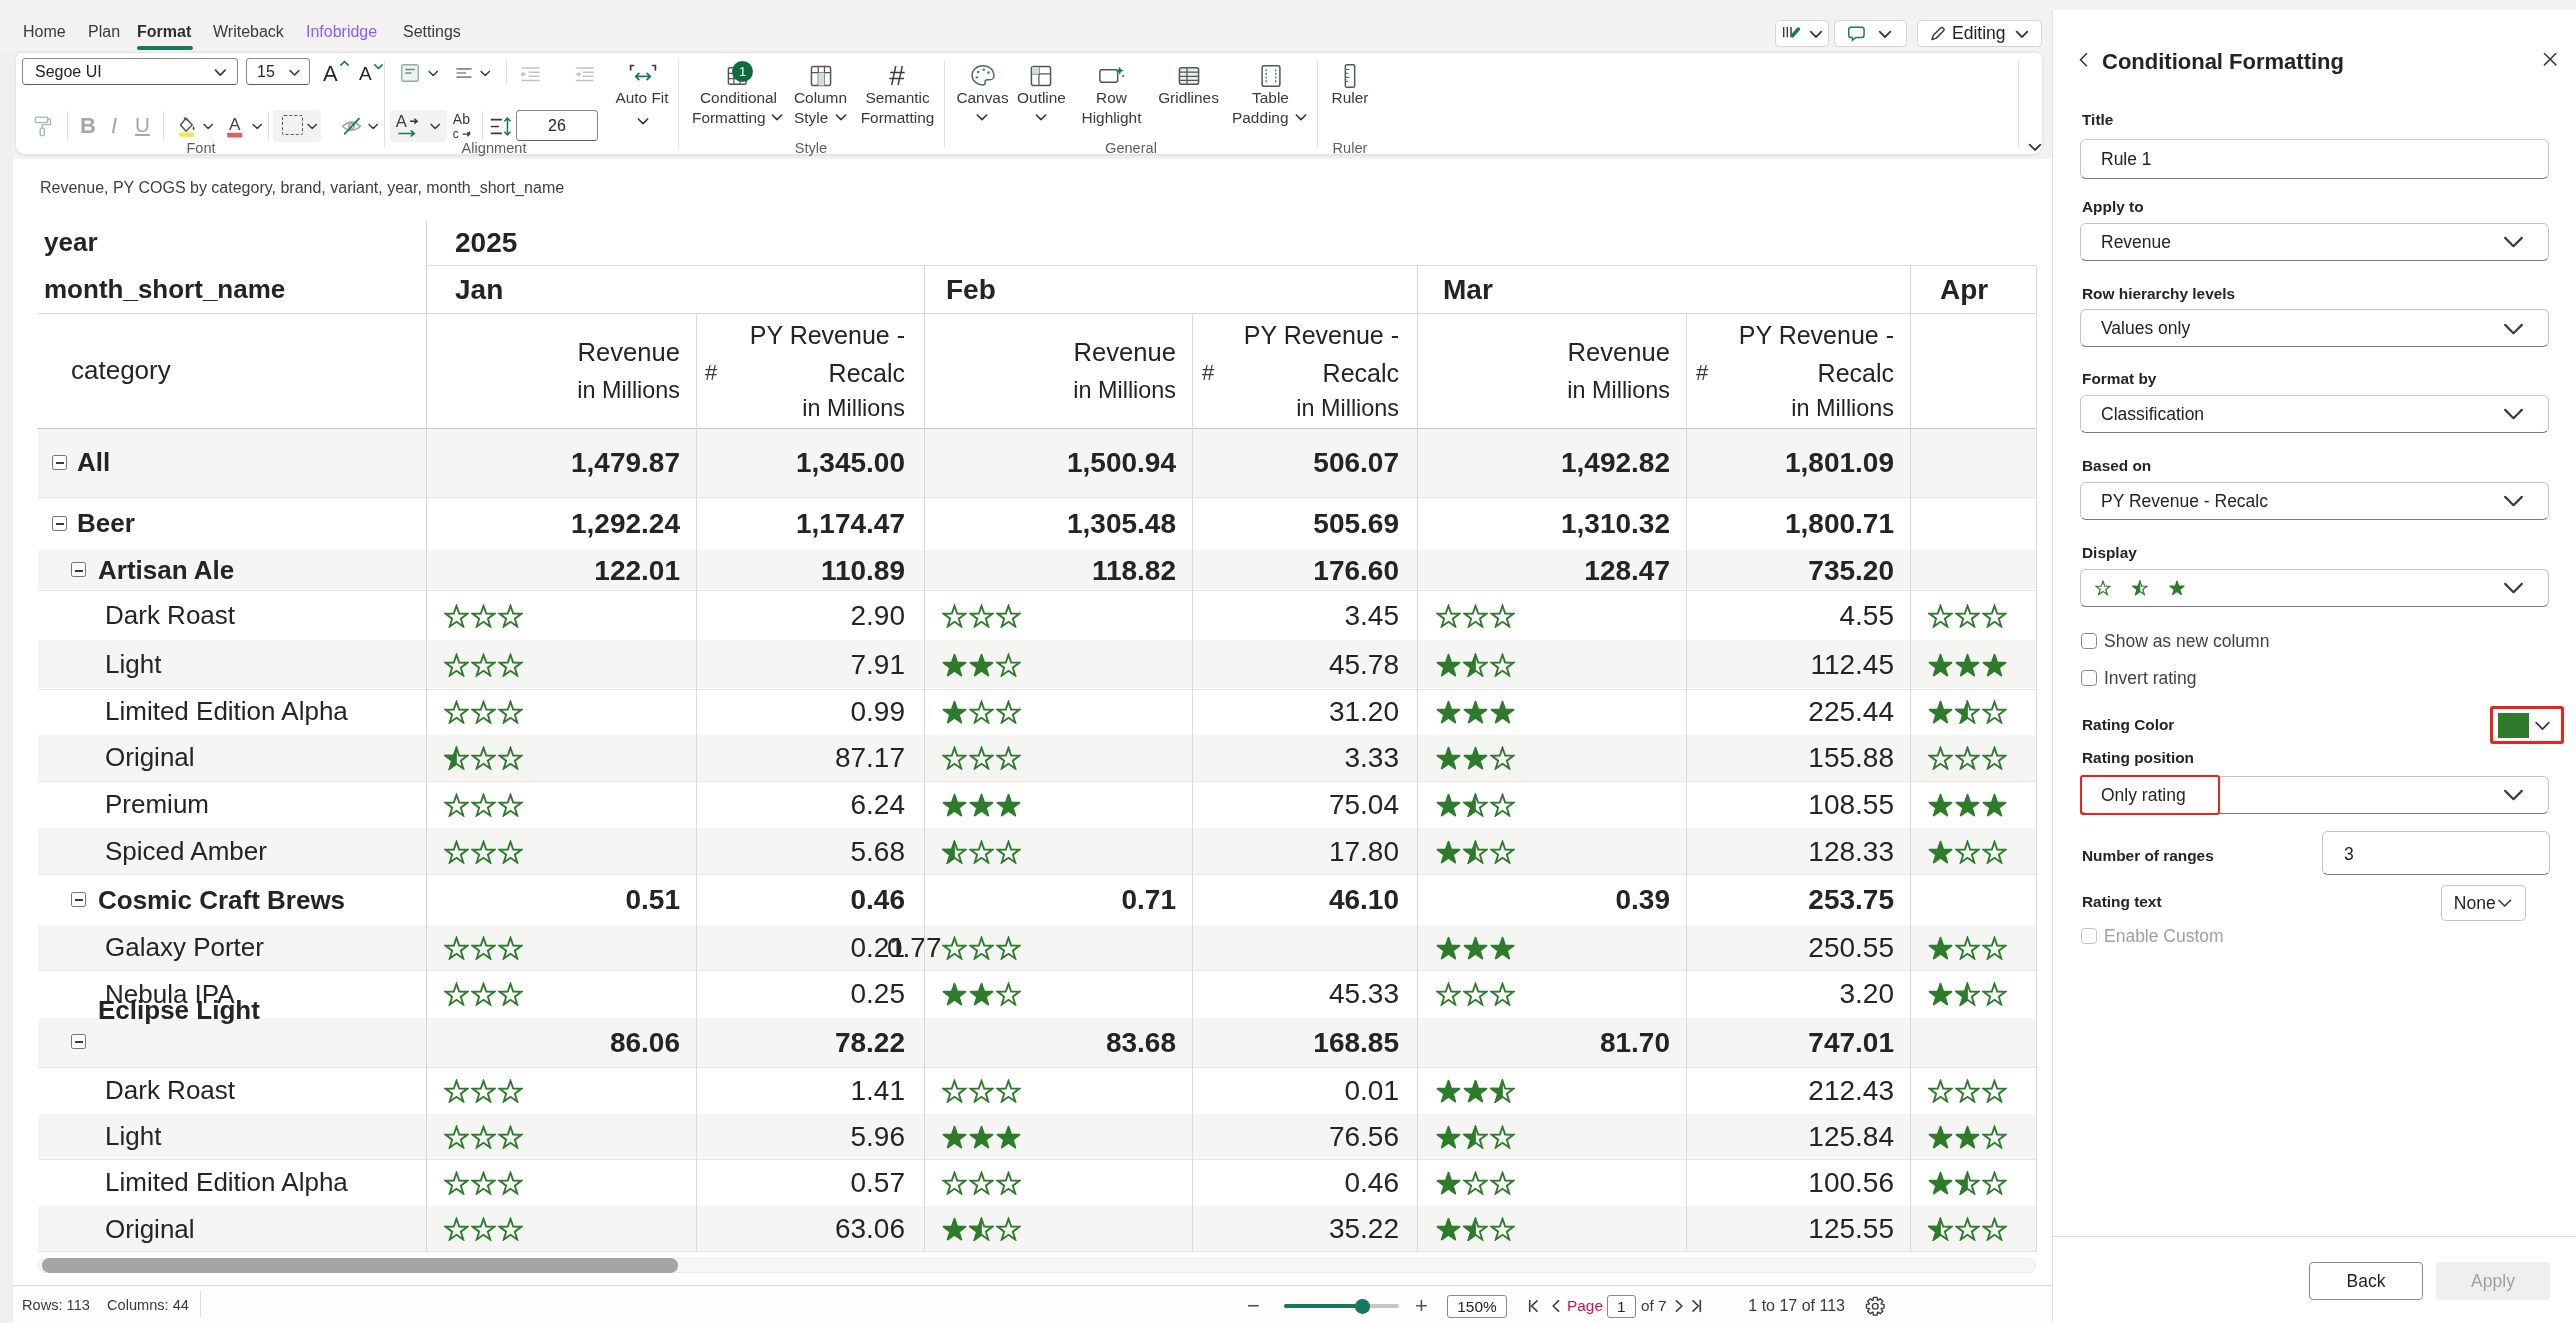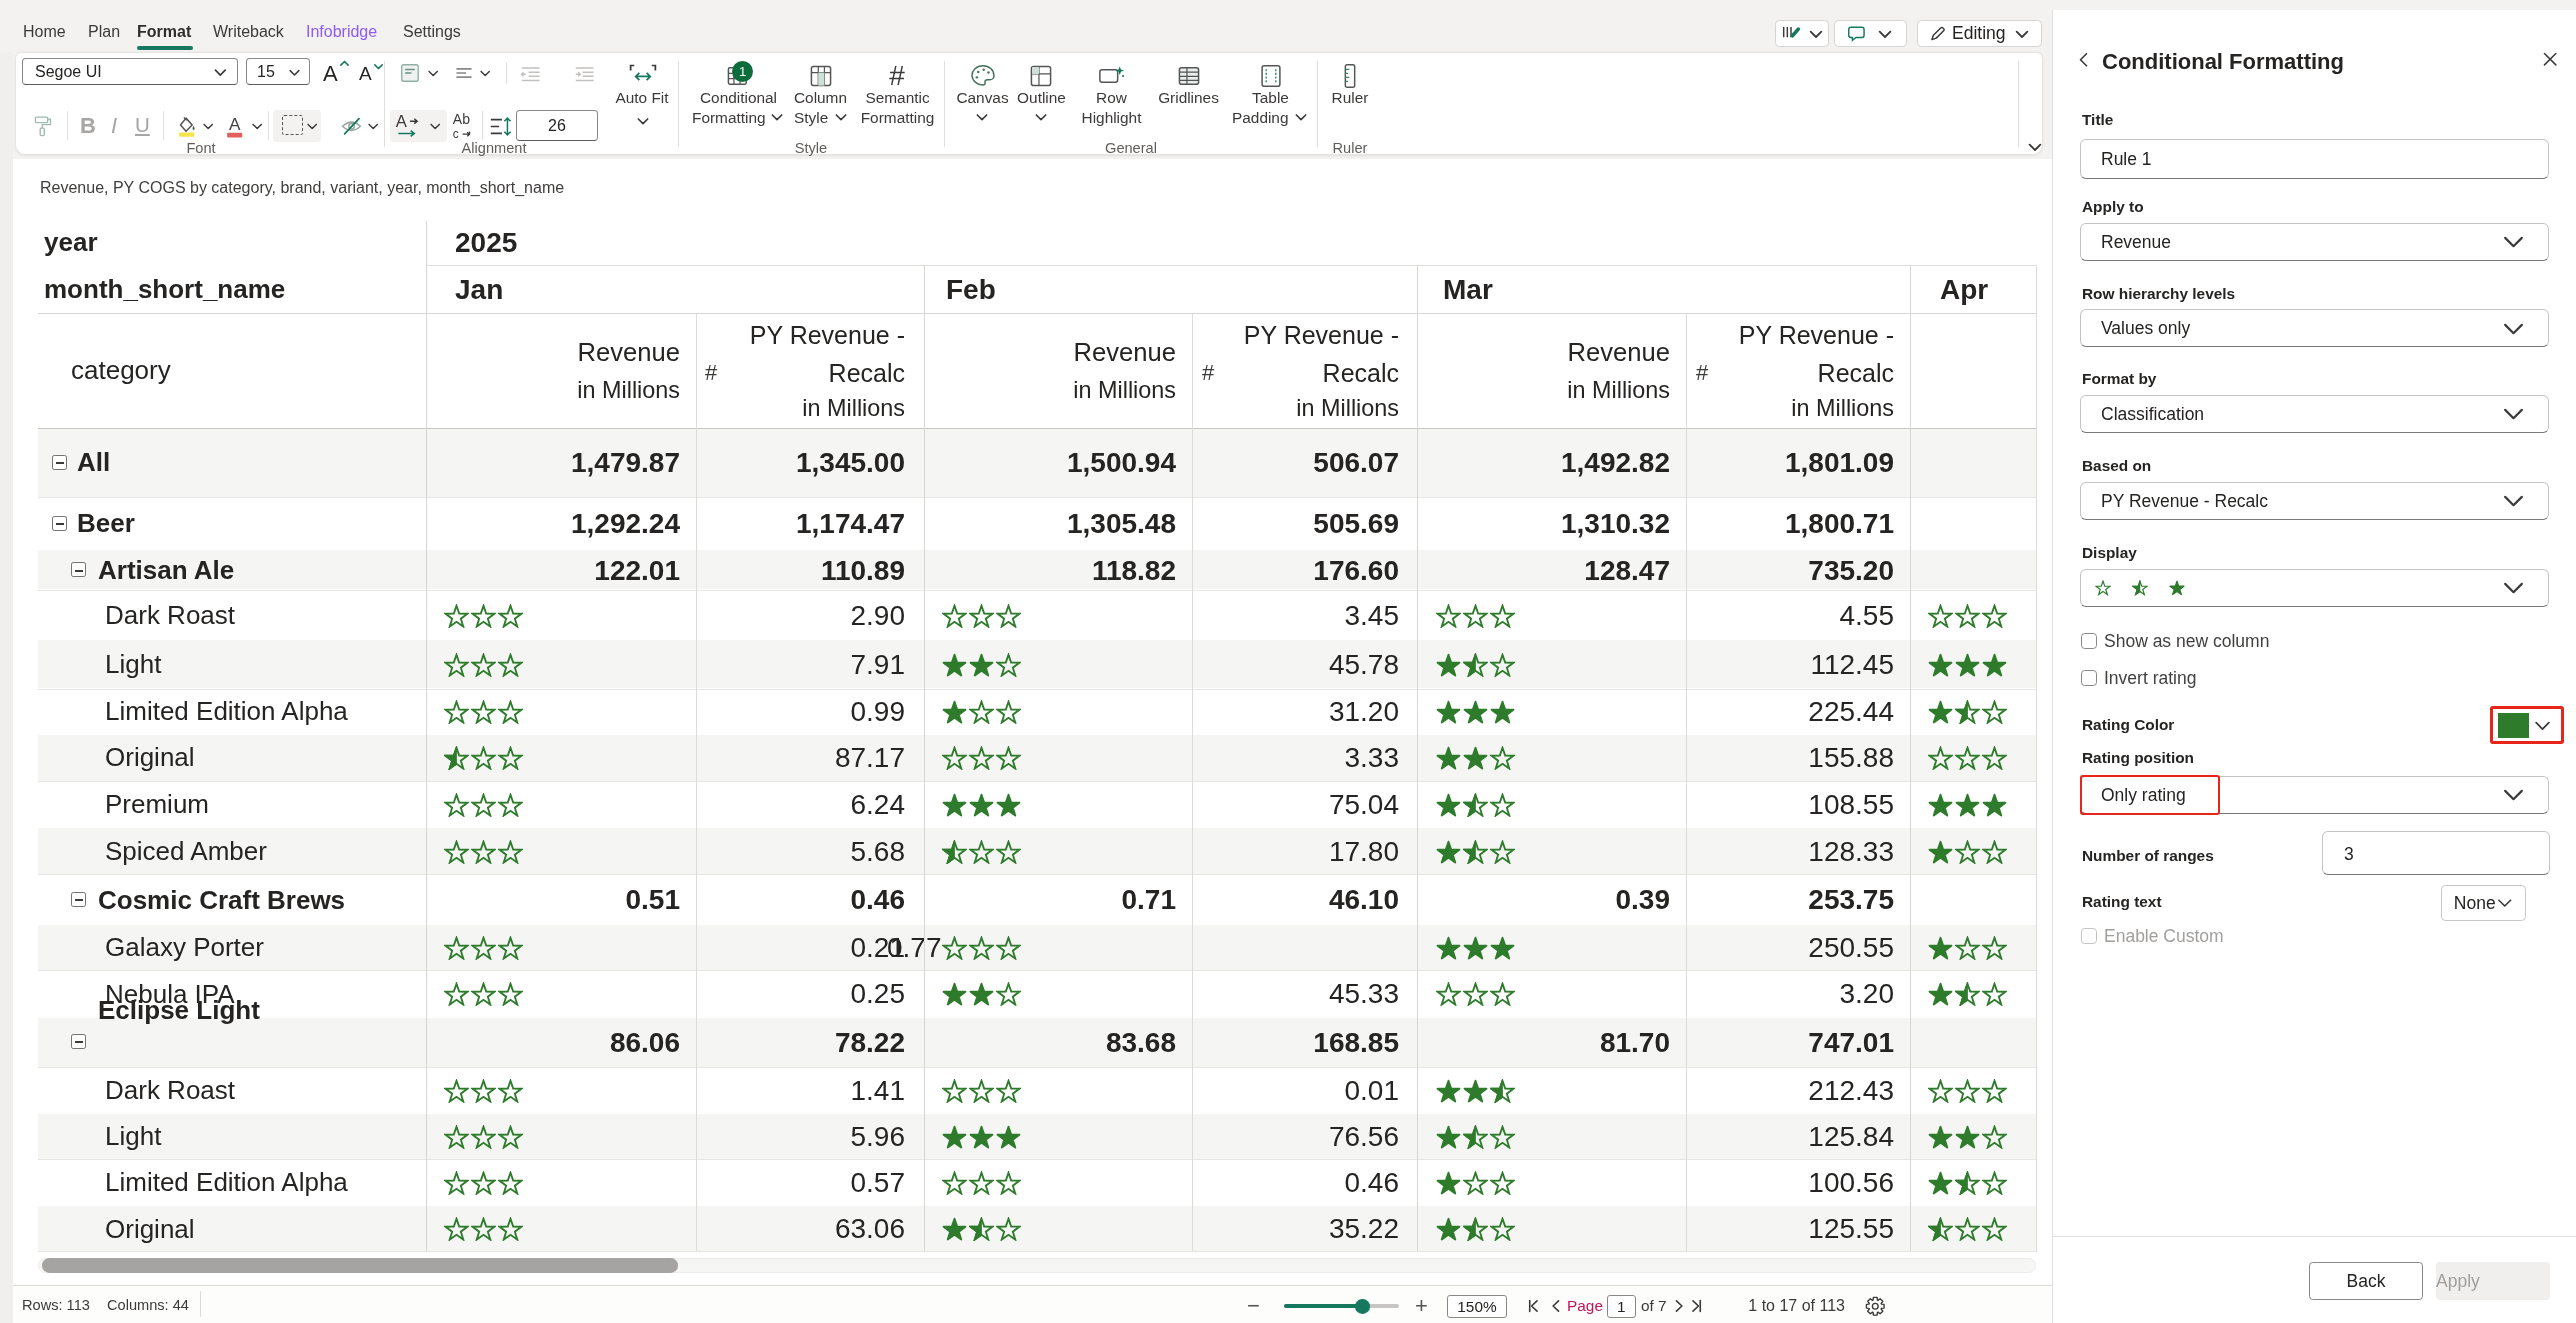--- a/index.html
+++ b/index.html
@@ -1221,13 +1221,13 @@
     <svg width="17.5" height="17.5" viewBox="0 0 24 24">
       <path d="M4 8.5 L12 16.5 L20 8.5" fill="none" stroke="#3b3a39" stroke-width="2.2" stroke-linecap="round" stroke-linejoin="round"></path>
     </svg>
   </div>
 <div class="" style="left:2081px;top:928px;width:16px;height:16px;background:#fff;border:1.5px solid #c6c4c2;border-radius:3.7px;"></div>
 <div class="t " style="left:2104px;top:924px;height:24px;line-height:24px;font-size:17.5px;font-weight:400;color:#a19f9d;text-align:left;">Enable Custom</div>
 <div class="" style="left:2053px;top:1236px;width:523px;height:0.7px;background:#e1dfdd;"></div>
 <div class="" style="left:2309px;top:1262px;width:114px;height:38px;background:#fff;border:0.7px solid #8a8886;border-radius:3.7px;"></div>
 <div class="t " style="left:2309px;top:1269px;height:24px;line-height:24px;font-size:17.5px;font-weight:400;color:#252423;text-align:center;width:114px;">Back</div>
 <div class="" style="left:2436px;top:1262px;width:114px;height:38px;background:#f1efed;border-radius:3.7px;"></div>
-<div class="t " style="left:2436px;top:1269px;height:24px;line-height:24px;font-size:17.5px;font-weight:400;color:#a19f9d;width:114px;">Apply</div>
+<div class="t " style="left:2436px;top:1269px;height:24px;line-height:24px;font-size:17.5px;font-weight:400;color:#a19f9d;text-align:center;width:114px;">Apply</div>
 
 </body></html>

